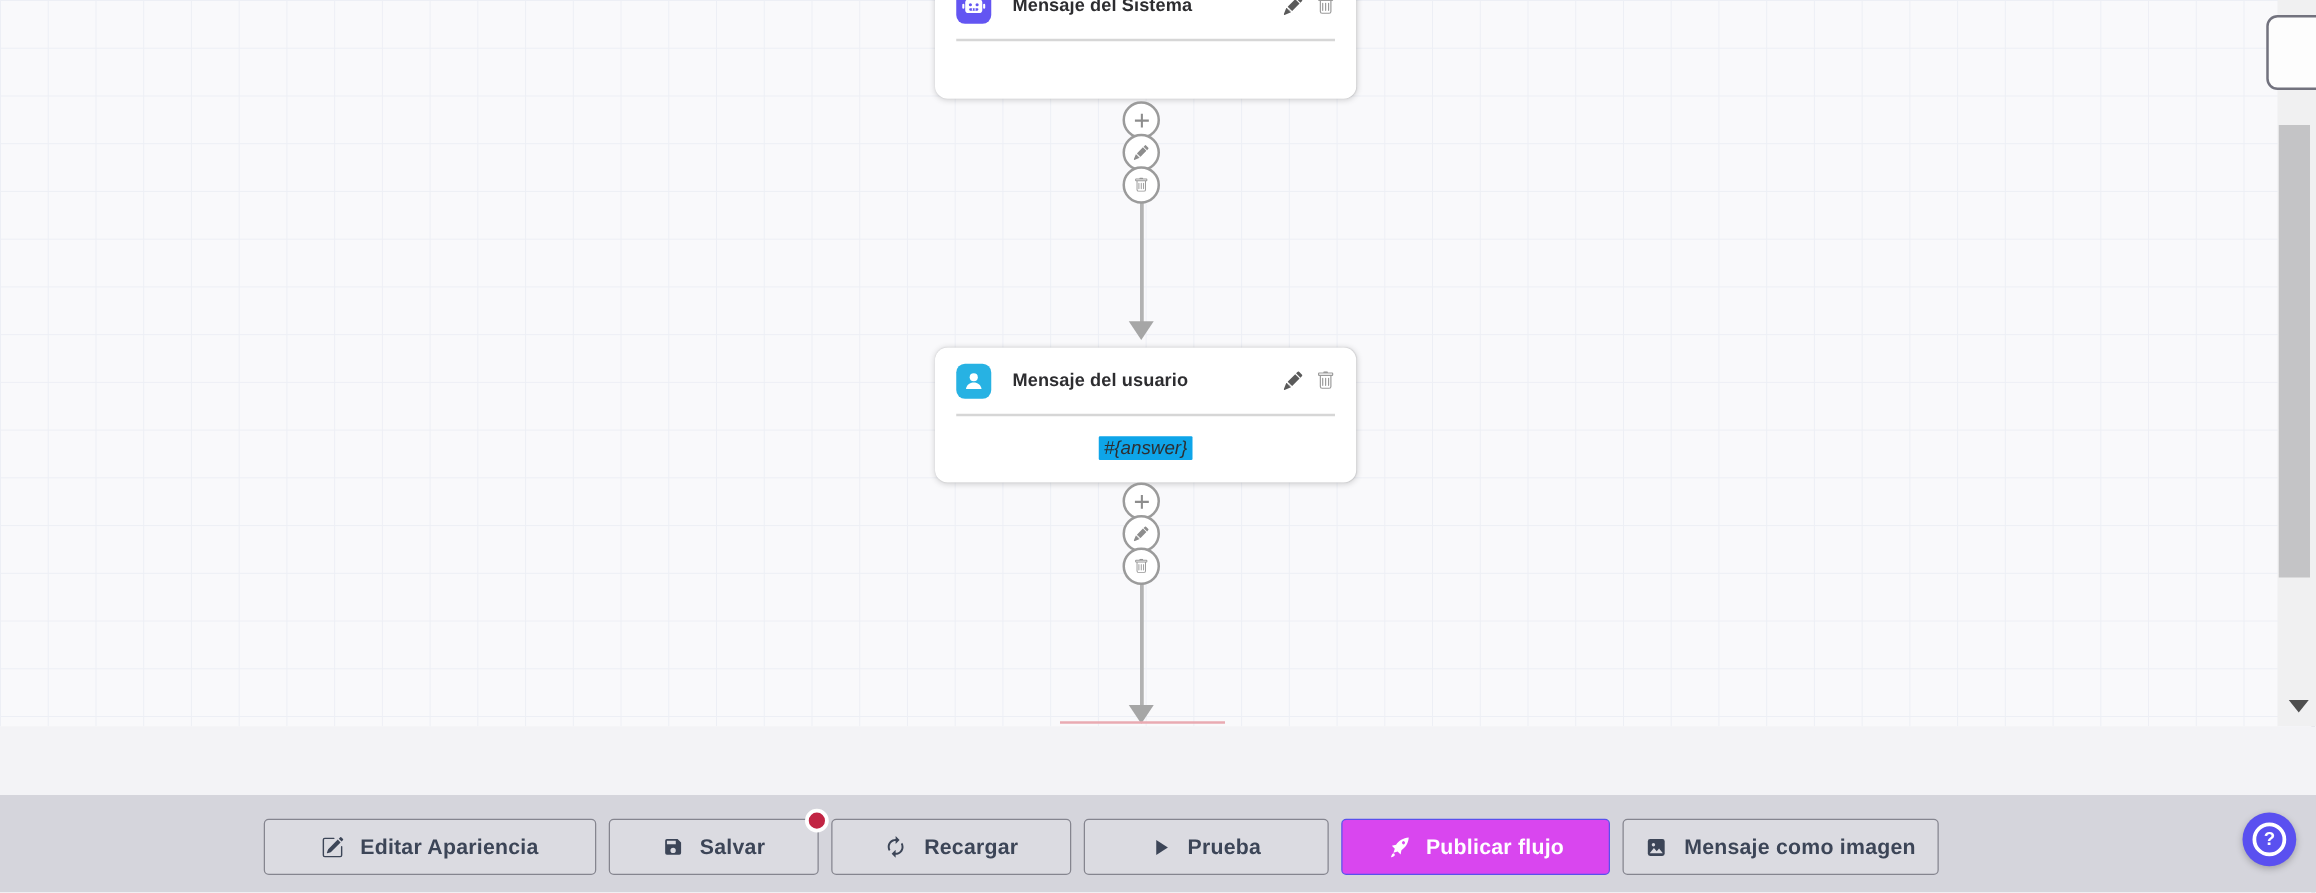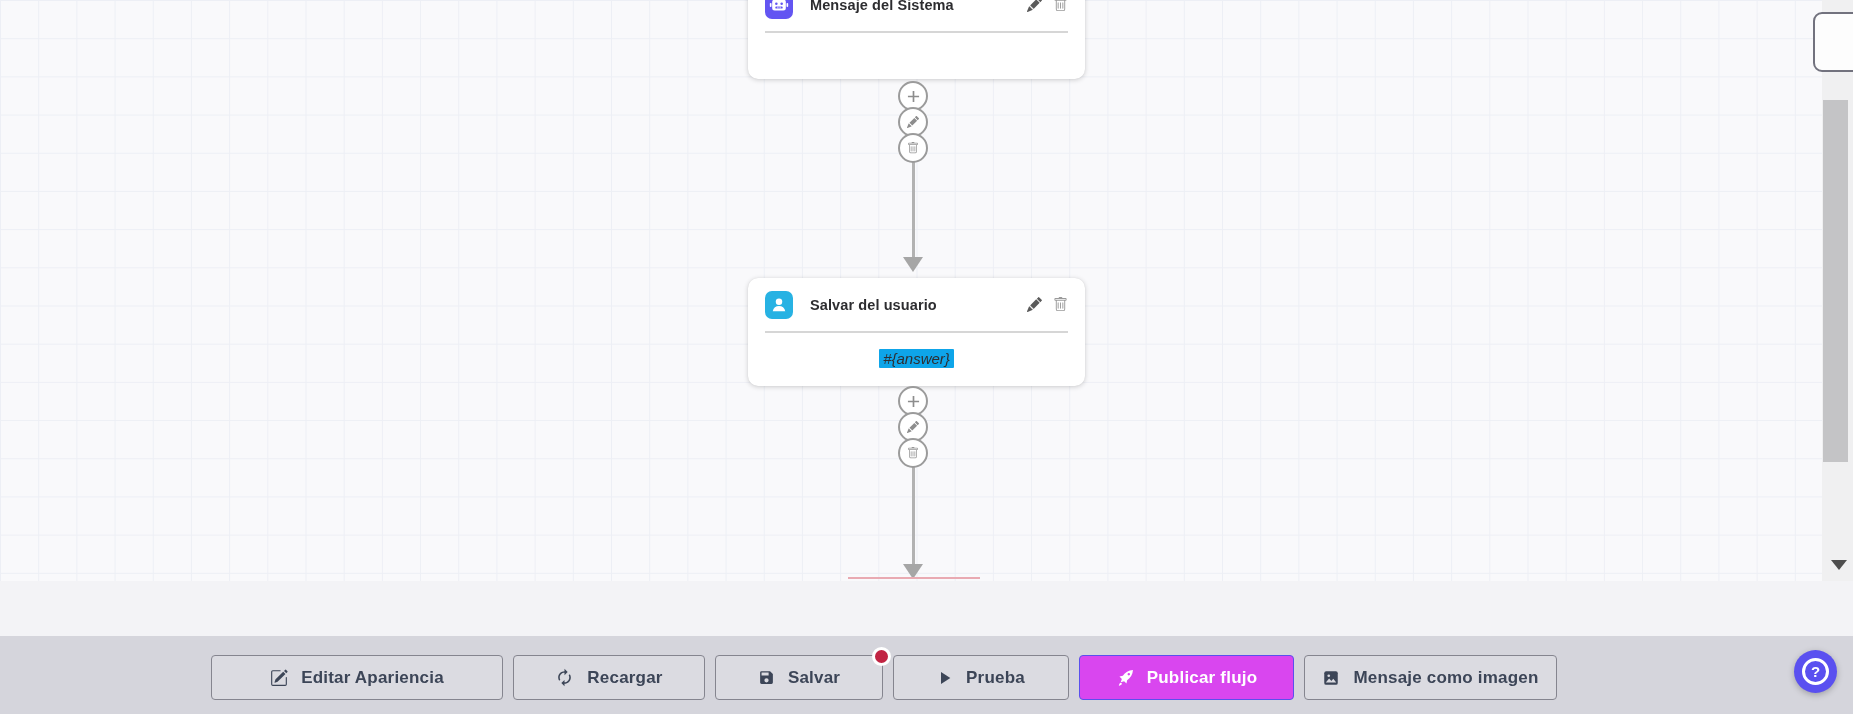--- a/index.html
+++ b/index.html
@@ -72,22 +72,22 @@
   .bottom-strip{position:absolute;left:0;top:581px;width:1853px;height:55px;background:#f3f3f6;}
   .toolbar{position:absolute;left:0;top:636px;width:1853px;height:78px;background:#d5d5dc;}
   .toolbar-row{position:absolute;left:211px;top:19px;display:flex;gap:10px;}
   .tb-btn{
     height:45px;box-sizing:border-box;border:1px solid #85858f;border-radius:4px;
     background:#dbdbe1;color:#3c4557;font-weight:700;font-size:17px;
     display:flex;align-items:center;justify-content:center;gap:13px;
     position:relative;cursor:pointer;font-family:inherit;letter-spacing:.2px;
   }
   .tb-btn svg{flex:0 0 auto;}
-  .w-editar{width:292px;} .w-recargar{width:192px;} .w-salvar{width:168px;}
-  .w-prueba{width:176px;} .w-publicar{width:215px;} .w-exportar{width:253px;}
+  .w-editar{width:266px;} .w-recargar{width:192px;} .w-salvar{width:168px;}
+  .w-prueba{width:196px;} .w-publicar{width:215px;} .w-exportar{width:253px;}
   .tb-btn.primary{background:#d946ef;border-color:#5a50ed;color:#fff;}
   .badge-dot{
     position:absolute;top:-9px;right:-9px;width:13px;height:13px;border-radius:50%;
     background:#c12443;border:3px solid #fff;
   }
   
   .scroll-track{position:absolute;left:1822px;top:0;width:31px;height:581px;background:#f0f0f1;}
   .scroll-thumb{position:absolute;left:1823px;top:100px;width:25px;height:362px;background:#c4c4c6;cursor:grab;}
   .scroll-down-arrow{
     position:absolute;left:1831px;top:560px;width:0;height:0;cursor:pointer;
@@ -169,21 +169,21 @@
   <div class="arrow-down" id="arrow-1"></div>
 
   <div class="node-card" id="node-user">
     <div class="node-header">
       <div class="node-icon user">
         <svg width="20" height="20" viewBox="0 0 24 24">
           <circle cx="12" cy="8.2" r="3.9" fill="#fff"></circle>
           <path d="M4.5 19.5c.7-4.2 3.7-6.3 7.5-6.3s6.8 2.1 7.5 6.3z" fill="#fff"></path>
         </svg>
       </div>
-      <span class="node-title">Salvar del usuario</span>
+      <span class="node-title">Mensaje del usuario</span>
       <div class="node-actions">
         <span class="act">
           <svg width="15" height="15" viewBox="0 0 16 16" fill="#5a5a5a">
             <path d="M12.854.146a.5.5 0 0 0-.707 0L10.5 1.793 14.207 5.5l1.647-1.646a.5.5 0 0 0 0-.708l-3-3zm.646 6.061L9.793 2.5 3.293 9H3.5a.5.5 0 0 1 .5.5v.5h.5a.5.5 0 0 1 .5.5v.5h.5a.5.5 0 0 1 .5.5v.5h.5a.5.5 0 0 1 .5.5v.207l6.5-6.5zm-7.468 7.468A.5.5 0 0 1 6 13.5V13h-.5a.5.5 0 0 1-.5-.5V12h-.5a.5.5 0 0 1-.5-.5V11h-.5a.5.5 0 0 1-.5-.5V10h-.5a.5.5 0 0 1-.175-.032l-.179.178a.5.5 0 0 0-.11.168l-2 5a.5.5 0 0 0 .65.65l5-2a.5.5 0 0 0 .168-.11l.178-.178z"></path>
           </svg>
         </span>
         <span class="act">
           <svg width="15" height="15" viewBox="0 0 16 16" fill="#9a9a9a">
             <path d="M5.5 5.5A.5.5 0 0 1 6 6v6a.5.5 0 0 1-1 0V6a.5.5 0 0 1 .5-.5zm2.5 0a.5.5 0 0 1 .5.5v6a.5.5 0 0 1-1 0V6a.5.5 0 0 1 .5-.5zm3 .5a.5.5 0 0 0-1 0v6a.5.5 0 0 0 1 0V6z"></path>
             <path d="M14.5 3a1 1 0 0 1-1 1H13v9a2 2 0 0 1-2 2H5a2 2 0 0 1-2-2V4h-.5a1 1 0 0 1-1-1V2a1 1 0 0 1 1-1H6a1 1 0 0 1 1-1h2a1 1 0 0 1 1 1h3.5a1 1 0 0 1 1 1v1zM4.118 4 4 4.059V13a1 1 0 0 0 1 1h6a1 1 0 0 0 1-1V4.059L11.882 4H4.118zM2.5 3h11V2h-11v1z"></path>
@@ -229,33 +229,33 @@
   <div class="toolbar-row">
 
     <button class="tb-btn w-editar">
       <svg width="18" height="18" viewBox="0 0 16 16" fill="#3c4557">
         <path d="M15.502 1.94a.5.5 0 0 1 0 .706L14.459 3.69l-2-2L13.502.646a.5.5 0 0 1 .707 0l1.293 1.293zm-1.75 2.456-2-2L4.939 9.21a.5.5 0 0 0-.121.196l-.805 2.414a.25.25 0 0 0 .316.316l2.414-.805a.5.5 0 0 0 .196-.12l6.813-6.814z"></path>
         <path d="M1 13.5A1.5 1.5 0 0 0 2.5 15h11a1.5 1.5 0 0 0 1.5-1.5v-6a.5.5 0 0 0-1 0v6a.5.5 0 0 1-.5.5h-11a.5.5 0 0 1-.5-.5v-11a.5.5 0 0 1 .5-.5H9a.5.5 0 0 0 0-1H2.5A1.5 1.5 0 0 0 1 2.5v11z"></path>
       </svg>
       <span>Editar Apariencia</span>
     </button>
 
+    <button class="tb-btn w-salvar">
+      <svg width="17" height="17" viewBox="0 0 24 24" fill="#3c4557">
+        <path d="M17 3H5a2 2 0 0 0-2 2v14a2 2 0 0 0 2 2h14a2 2 0 0 0 2-2V7l-4-4zm-5 16a3 3 0 1 1 0-6 3 3 0 0 1 0 6zm3-10H5V5h10v4z"></path>
+      </svg>
+      <span>Salvar</span>
+      <span class="badge-dot"></span>
+    </button>
+
     <button class="tb-btn w-recargar">
       <svg width="19" height="19" viewBox="0 0 24 24" fill="#3c4557">
         <path d="M12 6v3l4-4-4-4v3c-4.42 0-8 3.58-8 8 0 1.57.46 3.03 1.24 4.26L6.7 14.8A5.87 5.87 0 0 1 6 12c0-3.31 2.69-6 6-6zm6.76 1.74L17.3 9.2c.44.84.7 1.79.7 2.8 0 3.31-2.69 6-6 6v-3l-4 4 4 4v-3c4.42 0 8-3.58 8-8 0-1.57-.46-3.03-1.24-4.26z"></path>
       </svg>
       <span>Recargar</span>
-    </button>
-
-    <button class="tb-btn w-salvar">
-      <svg width="17" height="17" viewBox="0 0 24 24" fill="#3c4557">
-        <path d="M17 3H5a2 2 0 0 0-2 2v14a2 2 0 0 0 2 2h14a2 2 0 0 0 2-2V7l-4-4zm-5 16a3 3 0 1 1 0-6 3 3 0 0 1 0 6zm3-10H5V5h10v4z"></path>
-      </svg>
-      <span>Salvar</span>
-      <span class="badge-dot"></span>
     </button>
 
     <button class="tb-btn w-prueba">
       <svg width="16" height="16" viewBox="0 0 24 24" fill="#3c4557">
         <path d="M6 3l14 9-14 9z"></path>
       </svg>
       <span>Prueba</span>
     </button>
 
     <button class="tb-btn w-publicar primary">

